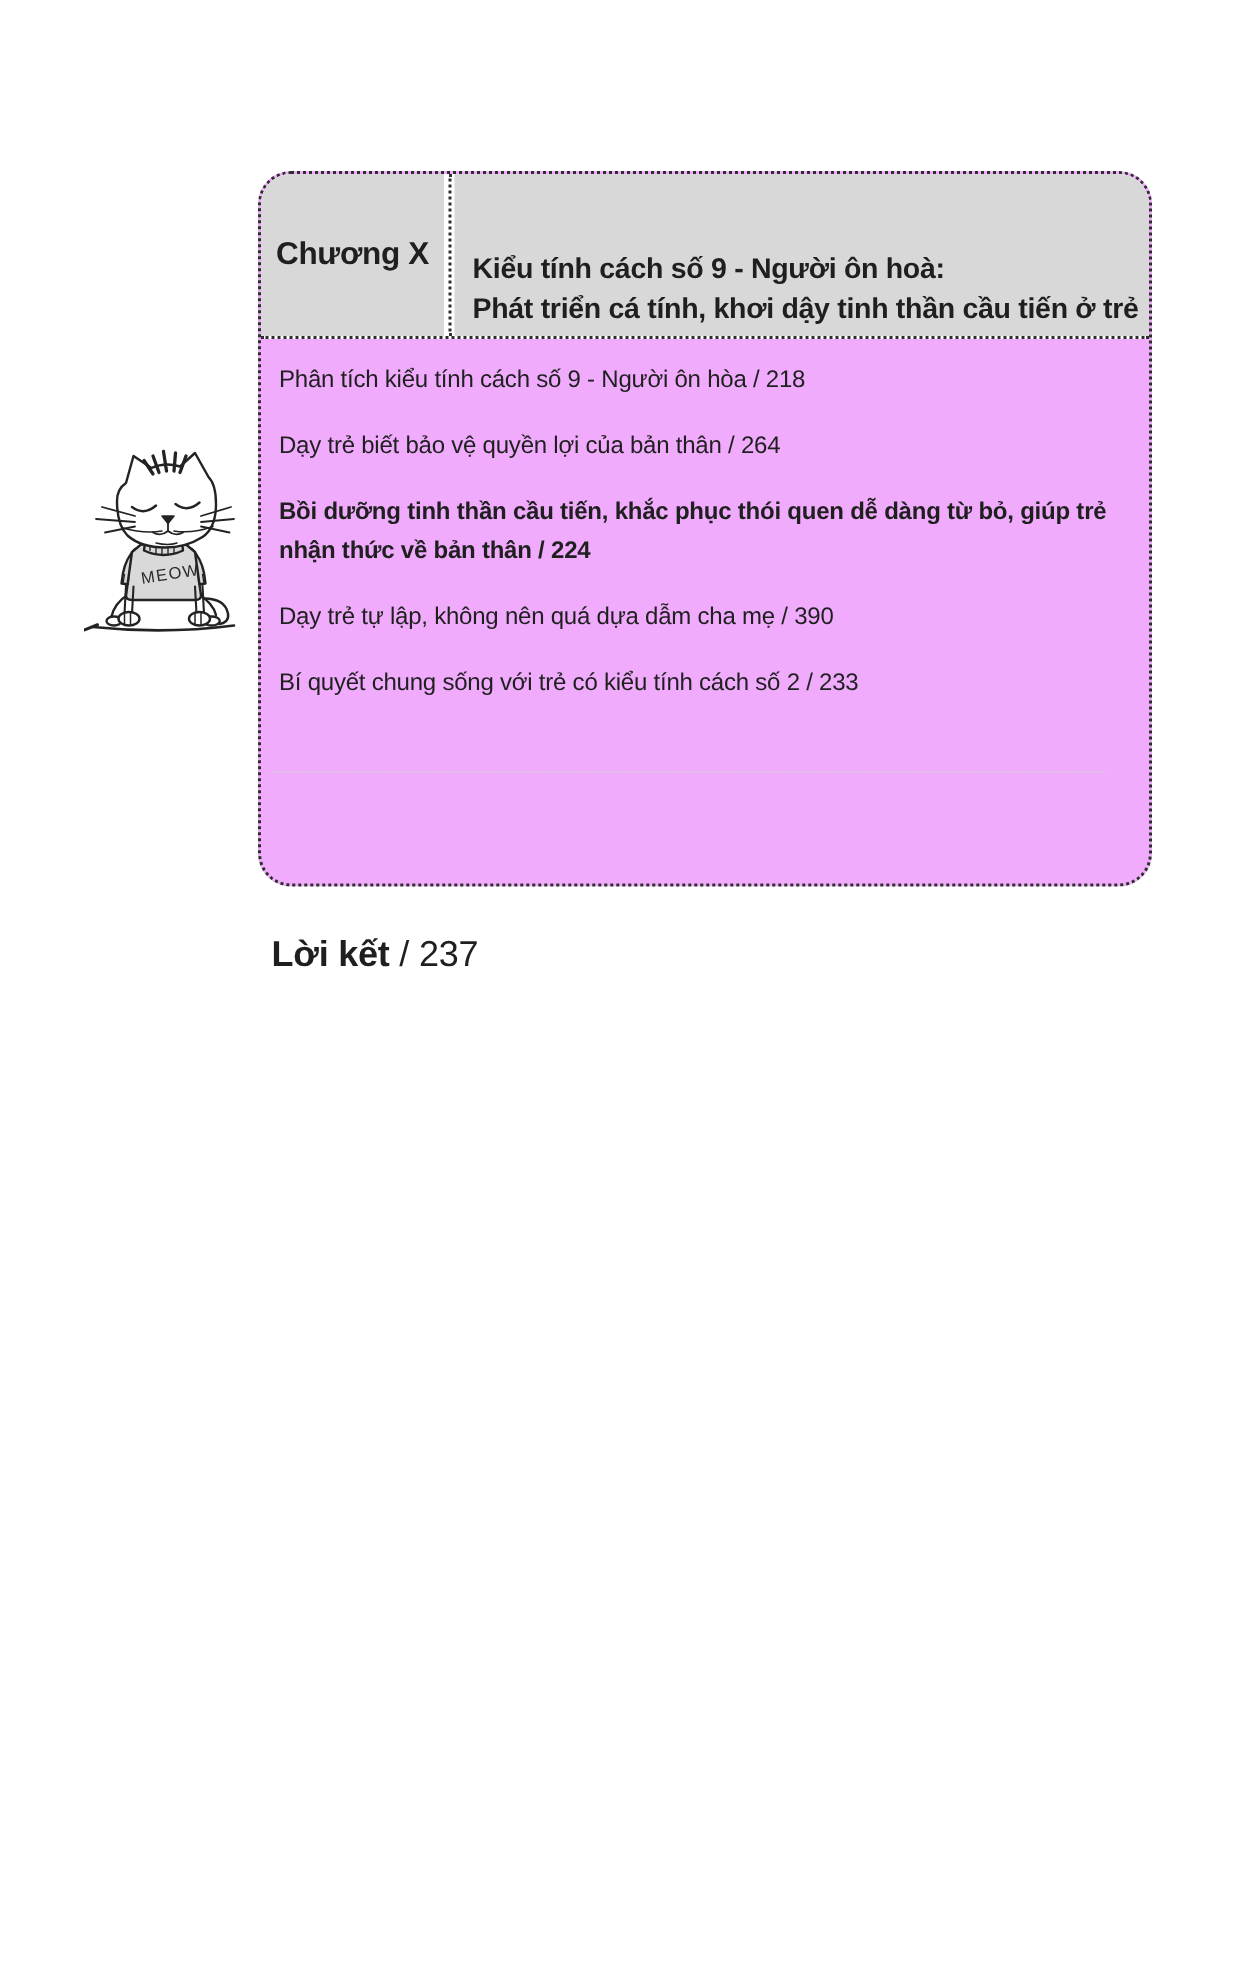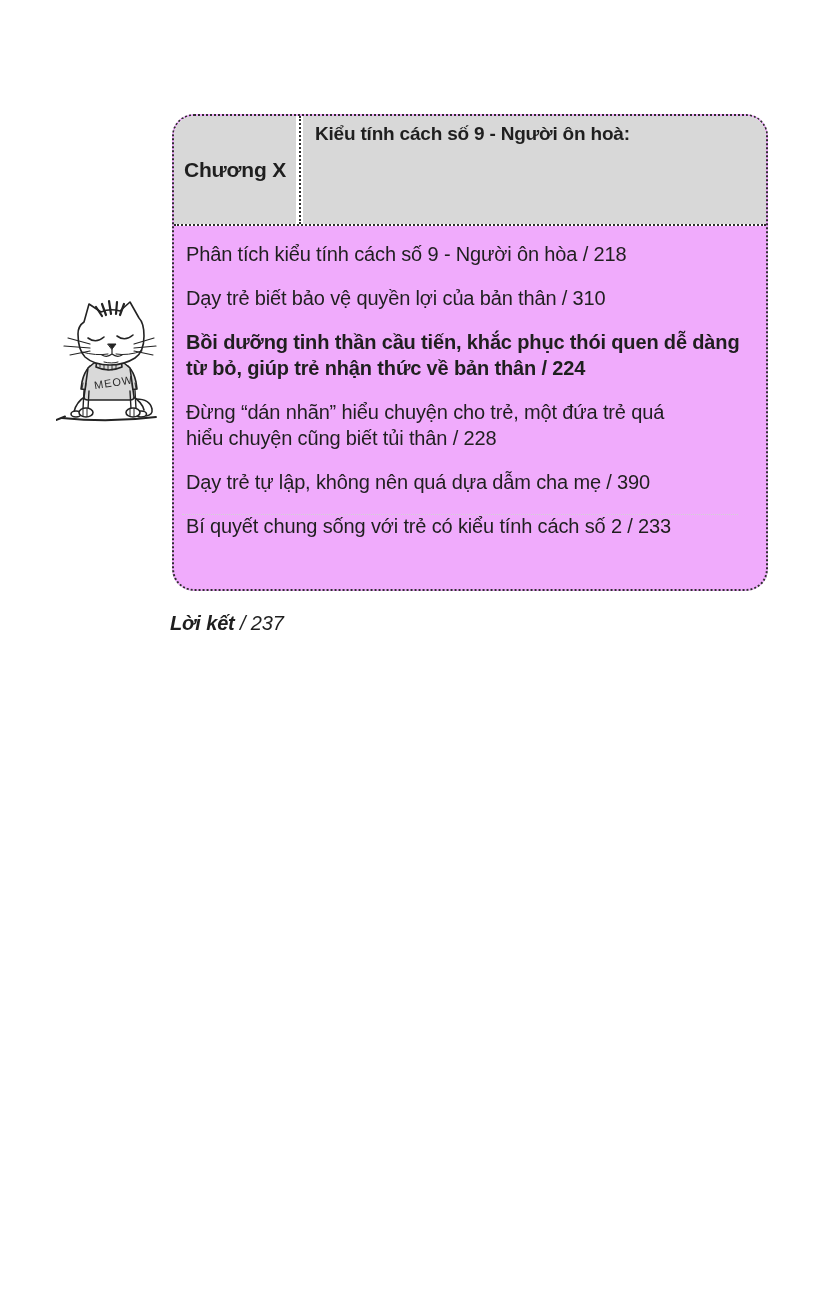--- a/index.html
+++ b/index.html
@@ -34,41 +34,41 @@
     letter-spacing:-0.2px;
   }
   .header-divider {
     flex:0 0 0px;
     border-left:2.5px dotted #2e2e2e;
     margin:0 2.5px;
   }
   .title-cell {
     flex:1 1 auto;
     background:#d8d8d8;
-    display:flex; flex-direction:column; justify-content:flex-start;
+    display:flex; flex-direction:column; justify-content:flex-end;
     padding:4px 4px 4px 12px;
     font-weight:bold; font-size:19px; line-height:27px;
     letter-spacing:-0.2px;
   }
   .toc-list { padding:15px 14px 0 12px; }
   .toc-item {
     margin:0 0 18px 0;
-    font-size:20px; line-height:26px;
+    font-size:16px; line-height:26px;
     letter-spacing:-0.15px;
     max-width:568px;
   }
   .toc-item.wide   { max-width:575px;font-weight:bold; }
   .toc-item.narrow { max-width:515px; }
   .faint-rule {
     position:absolute; left:8px; top:398px; width:556px; height:0;
     border-top:1.5px dotted #d2d2d2;
   }
   .epilogue {
     position:absolute; left:170px; top:612px;
-    margin:0; font-size:20px; letter-spacing:-0.15px;font-style:italic;
+    margin:11px; font-size:24px; letter-spacing:-0.15px;
   }
   .epilogue .b { font-weight:bold; }
   .cat-svg { position:absolute; left:56px; top:296px; }
   .cat-svg path, .cat-svg ellipse { vector-effect:none; }
 </style>
 </head>
 <body>
 
 <div>
 
@@ -110,27 +110,27 @@
     <path d="M12,42 L34,48 M8,50 L34,52 M14,59 L34,55" stroke-width="1.2"></path>
     <path d="M78,48 L98,42 M78,52 L100,50 M78,55 L97,59" stroke-width="1.2"></path>
   </svg>
 
   <div class="toc-box">
     <div class="toc-header">
       <div class="chapter-cell">Chương X</div>
       <div class="header-divider"></div>
       <div class="title-cell">
         <div>Kiểu tính cách số 9 - Người ôn hoà:</div>
+        <div>Phát triển cá tính, khơi dậy tinh thần cầu tiến ở trẻ</div>
       </div>
     </div>
     <div class="toc-list">
       <p class="toc-item">Phân tích kiểu tính cách số 9 - Người ôn hòa / 218</p>
-      <p class="toc-item">Dạy trẻ biết bảo vệ quyền lợi của bản thân / 310</p>
+      <p class="toc-item">Dạy trẻ biết bảo vệ quyền lợi của bản thân / 264</p>
       <p class="toc-item wide">Bồi dưỡng tinh thần cầu tiến, khắc phục thói quen dễ dàng từ bỏ, giúp trẻ nhận thức về bản thân / 224</p>
-      <p class="toc-item narrow">Đừng “dán nhãn” hiểu chuyện cho trẻ, một đứa trẻ quá hiểu chuyện cũng biết tủi thân / 228</p>
       <p class="toc-item">Dạy trẻ tự lập, không nên quá dựa dẫm cha mẹ / 390</p>
       <p class="toc-item">Bí quyết chung sống với trẻ có kiểu tính cách số 2 / 233</p>
     </div>
     <div class="faint-rule"></div>
   </div>
 
   <p class="epilogue">
     <span class="b">Lời kết</span>
     <span>/ 237</span>
   </p>

